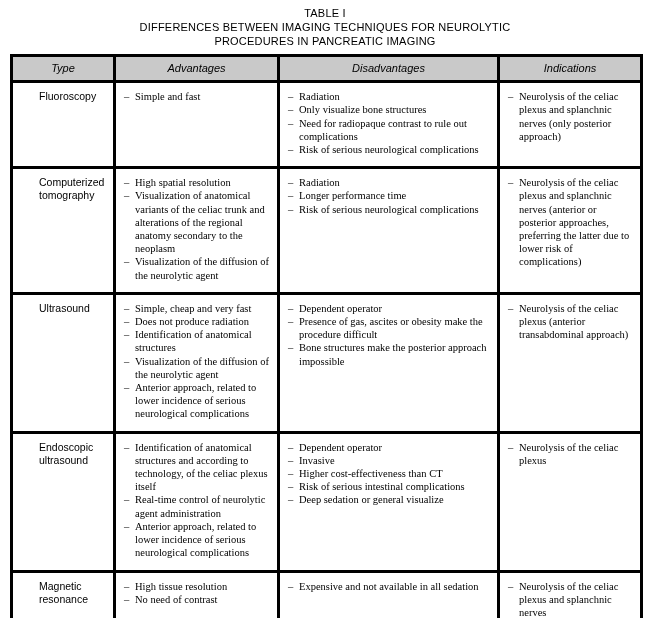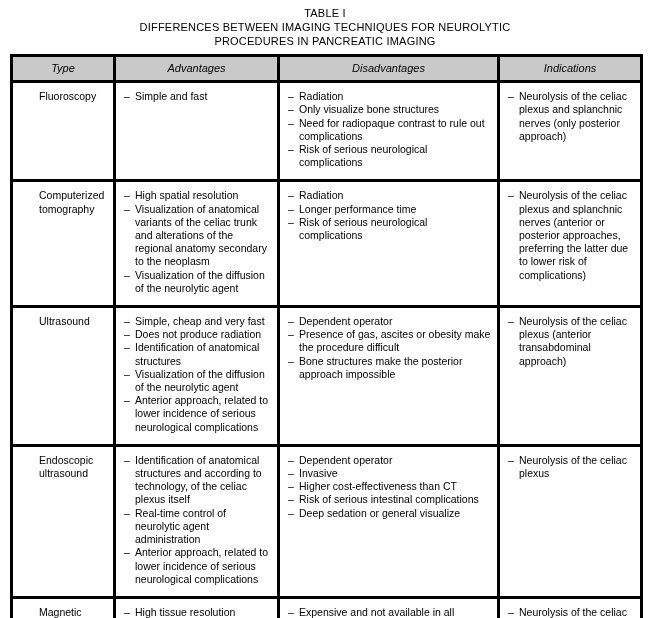--- a/index.html
+++ b/index.html
@@ -63,20 +63,21 @@
   }
   ul.dashlist {
     list-style: none;
     margin: 0;
     padding: 0;
   }
   ul.dashlist li {
     position: relative;
     padding-left: 11px;
     margin: 0 0 0 0;
+    font-family: Liberation Serif, serif;
   }
   ul.dashlist li + li {
     margin-top: 0px;
   }
   ul.dashlist li:before {
     content: "–";
     position: absolute;
     left: 0;
     top: 0;
   }

